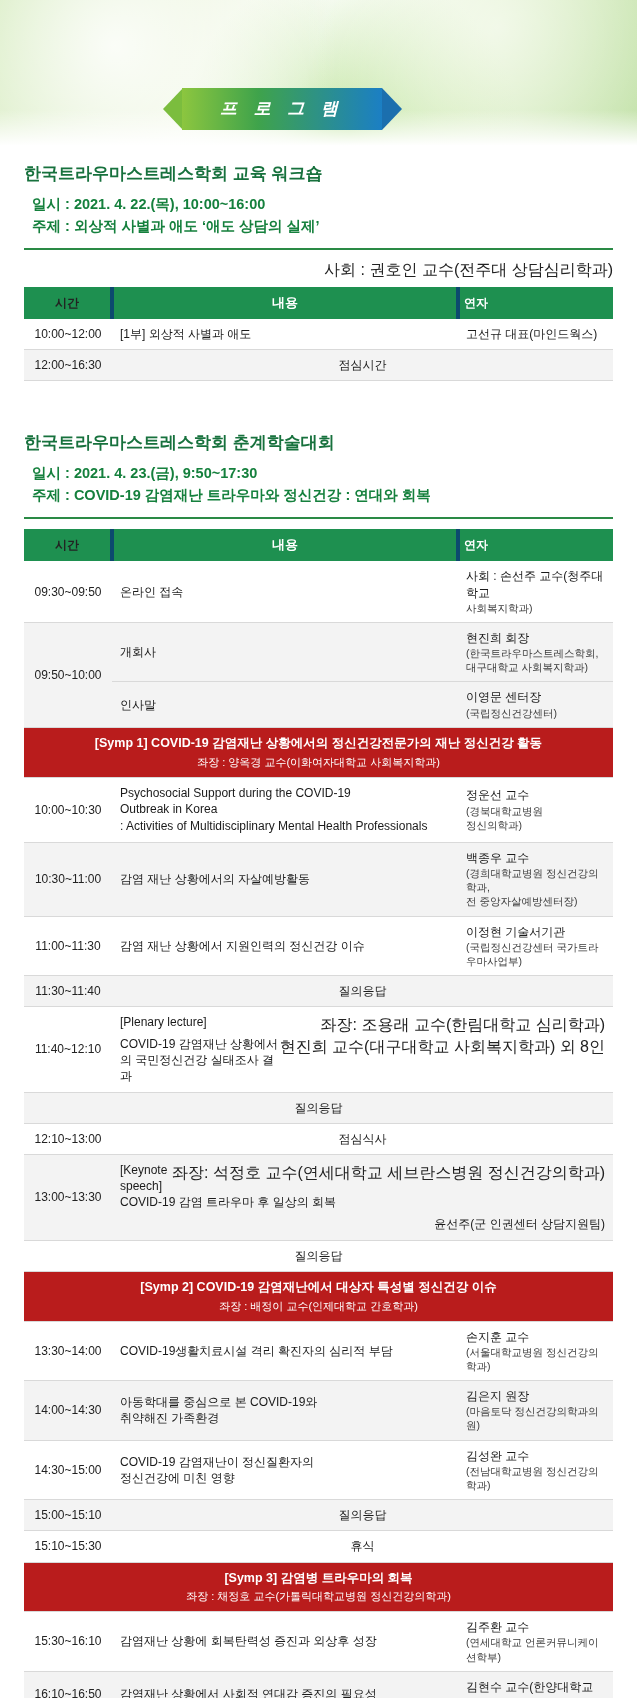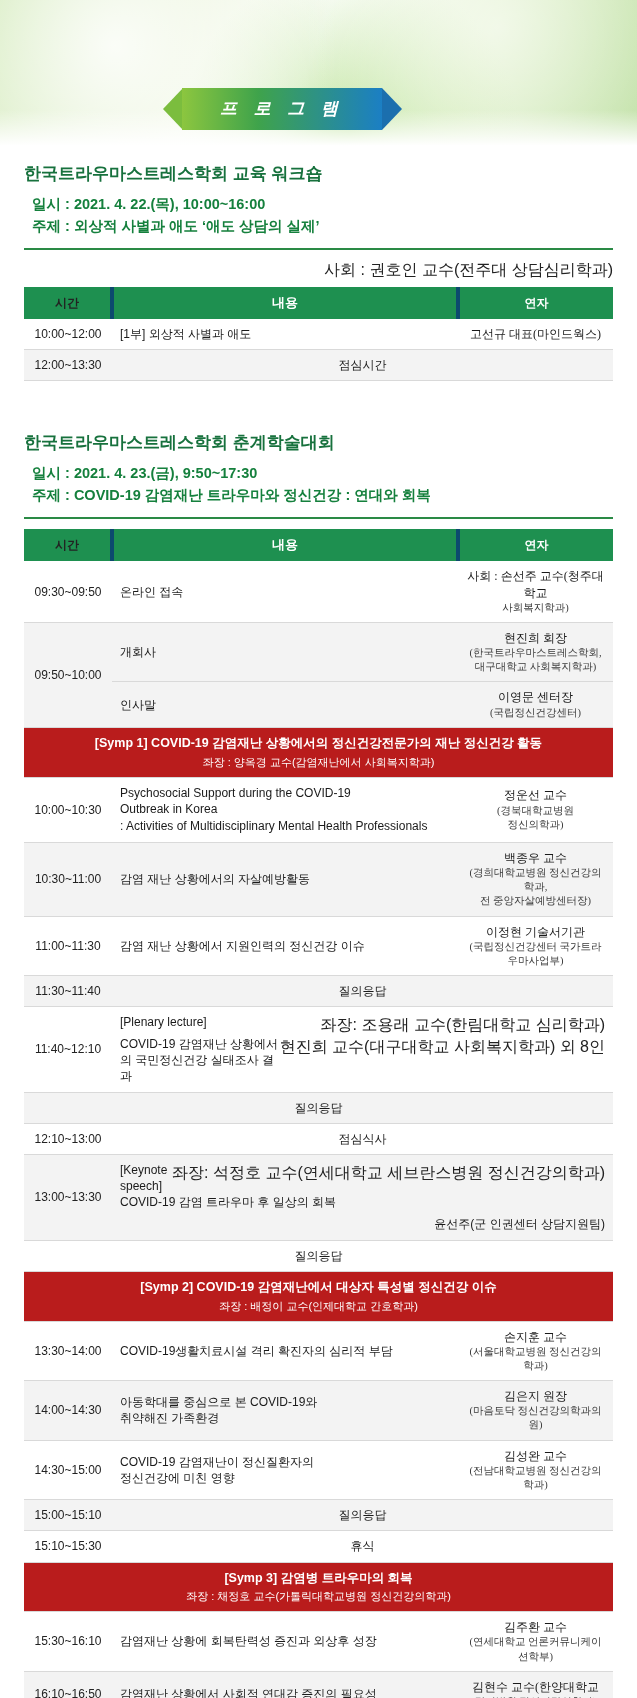--- a/index.html
+++ b/index.html
@@ -103,21 +103,21 @@
   thead th:last-child { border-right: none; }
   tbody td {
     border-bottom: 1px solid #d9d9d9;
     padding: 7px 8px;
     vertical-align: middle;
     line-height: 1.35;
   }
   tbody tr.alt td { background: #f3f3f3; }
   .c-time { width: 88px; text-align: center; color:#222; font-size:12px; }
   .c-body { }
-  .c-speaker { width: 155px; text-align: center; font-size: 12px; font-family: Liberation Serif, serif; }
+  .c-speaker { width: 155px; text-align: left; font-size: 12px; }
   .center { text-align: center; }
   .sub { font-size: 10.5px; color: #3a3a3a; display:block; }
   .band td {
     background: #b91c1c;
     color: #ffffff;
     text-align: center;
     padding: 7px 5px;
     font-weight: bold;
     font-size: 12.5px;
   }
@@ -164,21 +164,21 @@
           <th class="c-speaker">연자</th>
         </tr>
       </thead>
       <tbody>
         <tr>
           <td class="c-time">10:00~12:00</td>
           <td class="c-body">[1부] 외상적 사별과 애도</td>
           <td class="c-speaker">고선규 대표(마인드웍스)</td>
         </tr>
         <tr class="alt">
-          <td class="c-time">12:00~13:30</td>
+          <td class="c-time">12:00~16:30</td>
           <td class="center" colspan="2">점심시간</td>
         </tr>
       </tbody>
     </table>
 
     <div class="sec-title" style="margin-top:50px;">한국트라우마스트레스학회 춘계학술대회</div>
     <div class="sec-line">일시 : 2021. 4. 23.(금), 9:50~17:30</div>
     <div class="sec-line">주제 : COVID-19 감염재난 트라우마와 정신건강 : 연대와 회복</div>
     <hr class="rule">
 
@@ -213,21 +213,21 @@
           <td class="c-body">인사말</td>
           <td class="c-speaker">
             <span>이영문 센터장</span>
             <span class="sub">(국립정신건강센터)</span>
           </td>
         </tr>
 
         <tr class="band">
           <td colspan="3">
             <span>[Symp 1] COVID-19 감염재난 상황에서의 정신건강전문가의 재난 정신건강 활동</span>
-            <span class="band-sub">좌장 : 양옥경 교수(감염재난에서 사회복지학과)</span>
+            <span class="band-sub">좌장 : 양옥경 교수(이화여자대학교 사회복지학과)</span>
           </td>
         </tr>
 
         <tr>
           <td class="c-time">10:00~10:30</td>
           <td class="c-body title-en" style="white-space:pre-line;">Psychosocial Support during the COVID-19
 Outbreak in Korea
 : Activities of Multidisciplinary Mental Health Professionals</td>
           <td class="c-speaker">
             <span>정운선 교수</span>

